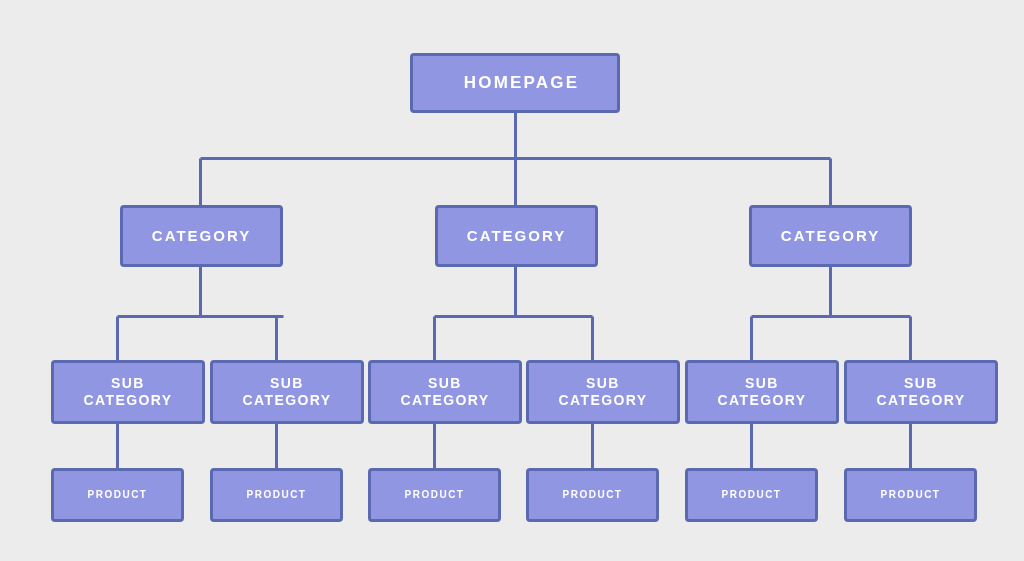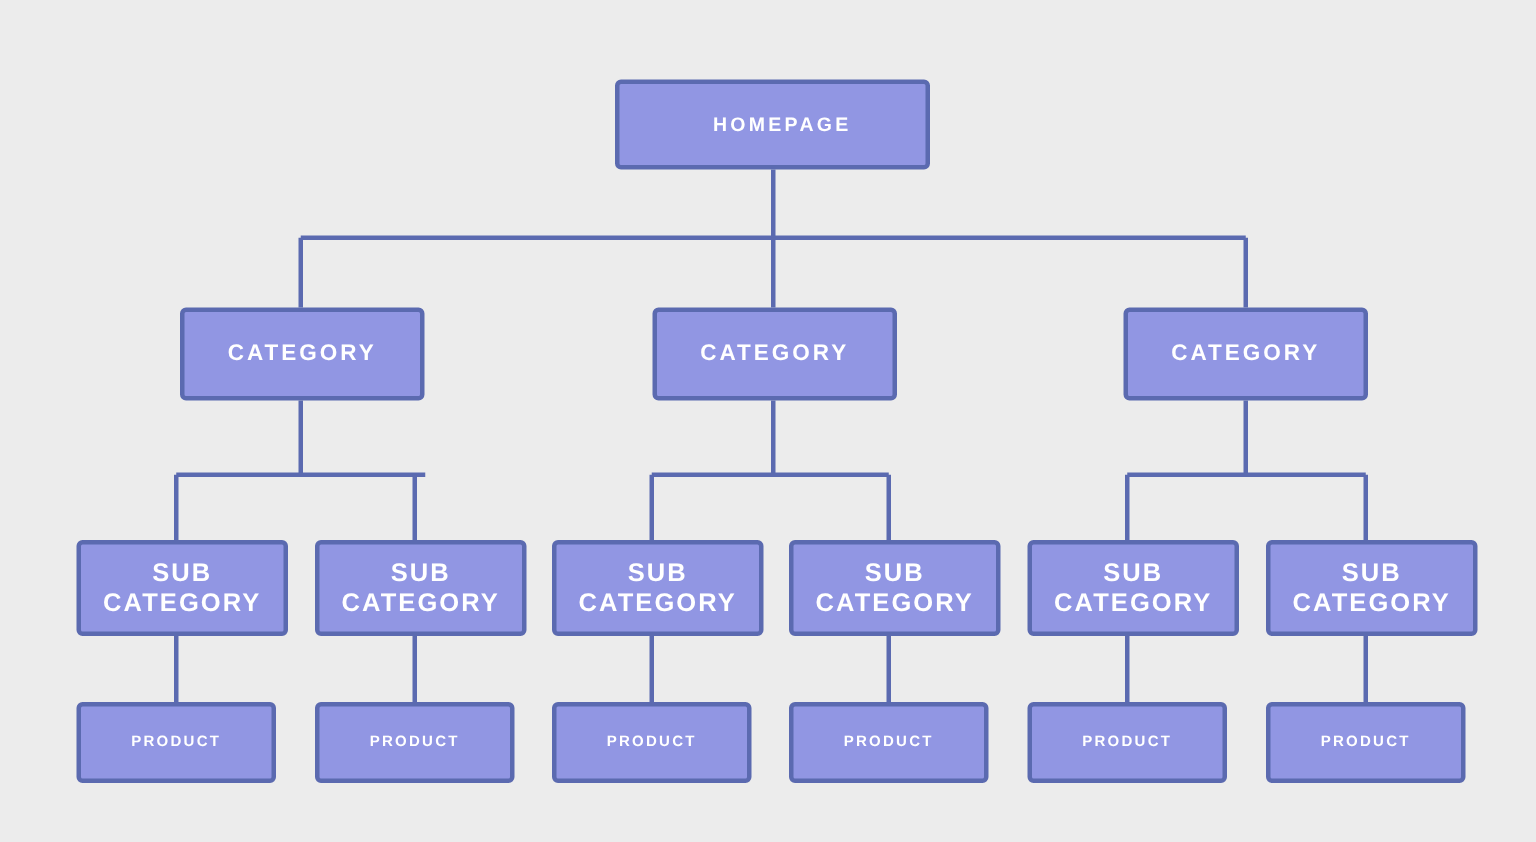--- a/index.html
+++ b/index.html
@@ -42,36 +42,36 @@
   .node-label {
     display: block;
     line-height: 1.18;
     white-space: pre-line;
   }
   .node-homepage {
     left: 410px;
     top: 53px;
     width: 210px;
     height: 60px;
-    font-size: 13px;
+    font-size: 17px;
     letter-spacing: 2.2px;
     padding-left: 13px;
   }
   .node-category {
     top: 205px;
     width: 163px;
     height: 62px;
     font-size: 15px;
     letter-spacing: 2.0px;
   }
   .node-subcategory {
     top: 360px;
-    width: 141px;
+    width: 154px;
     height: 64px;
-    font-size: 17px;
+    font-size: 14px;
     letter-spacing: 1.4px;
   }
   .node-product {
     top: 468px;
     width: 133px;
     height: 54px;
     font-size: 10px;
     letter-spacing: 1.5px;
   }
 </style>

